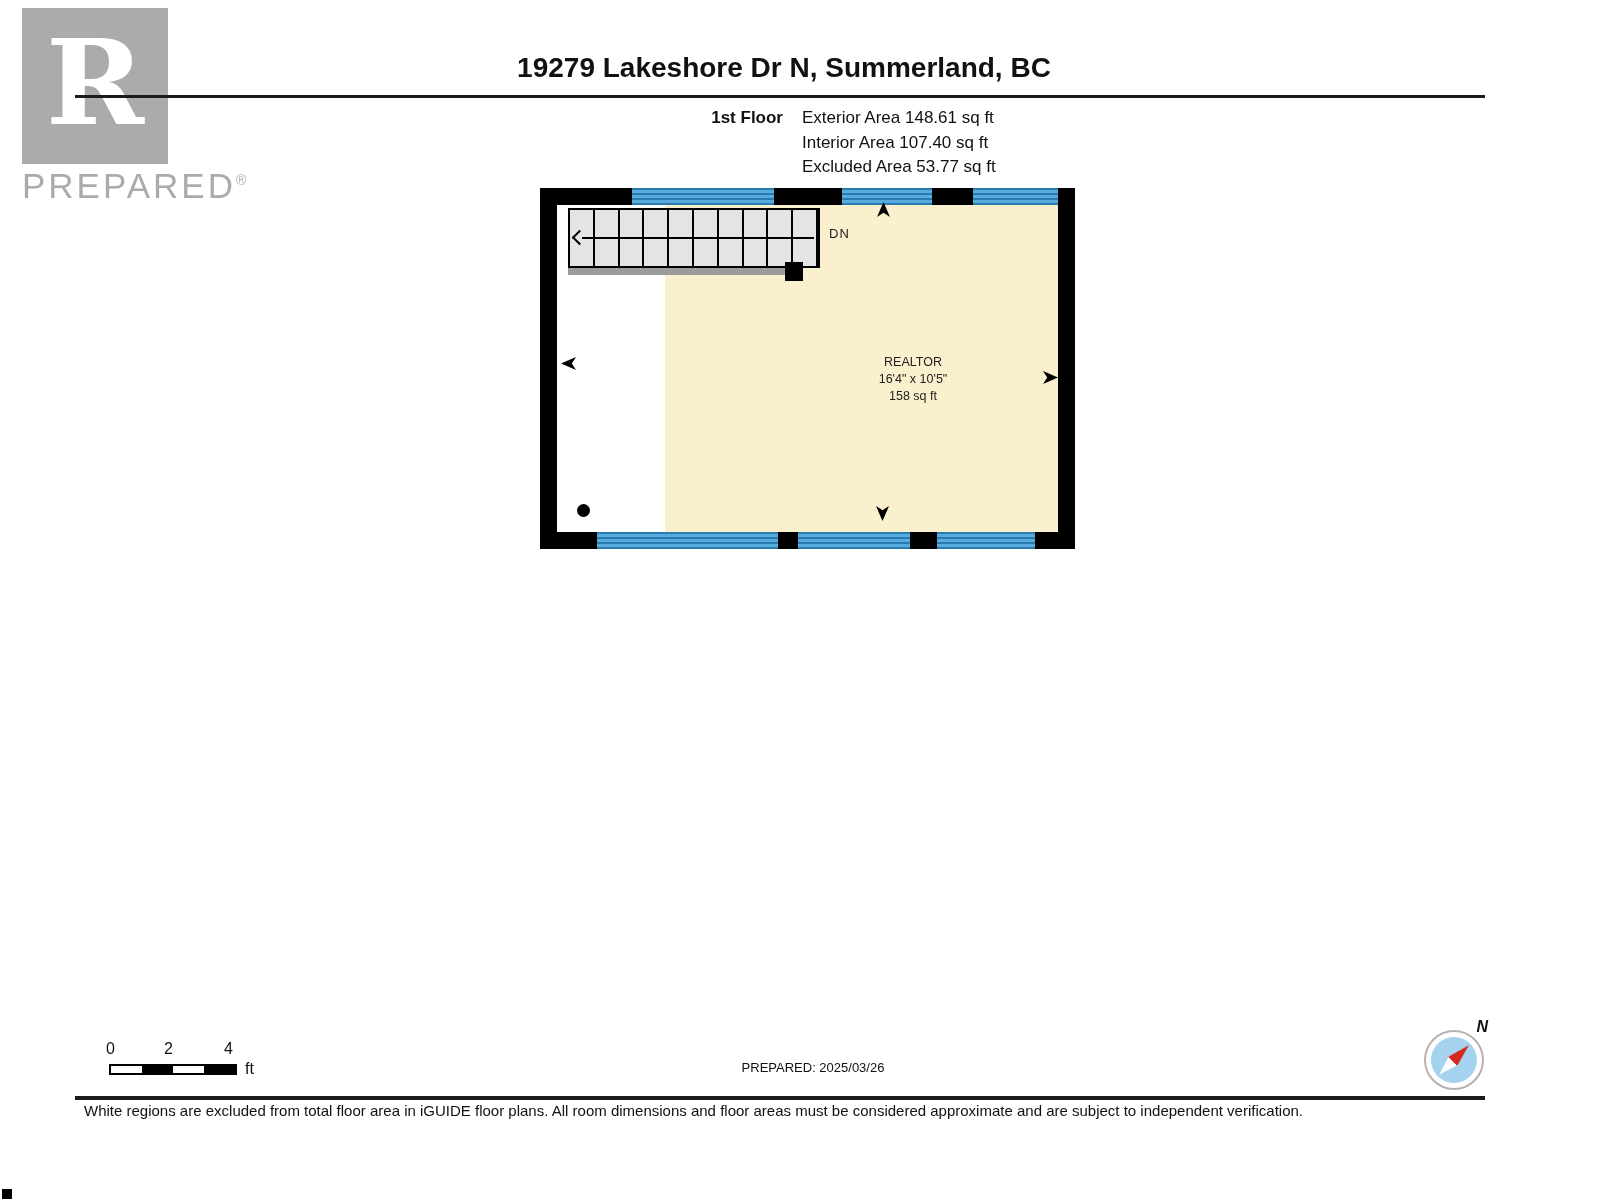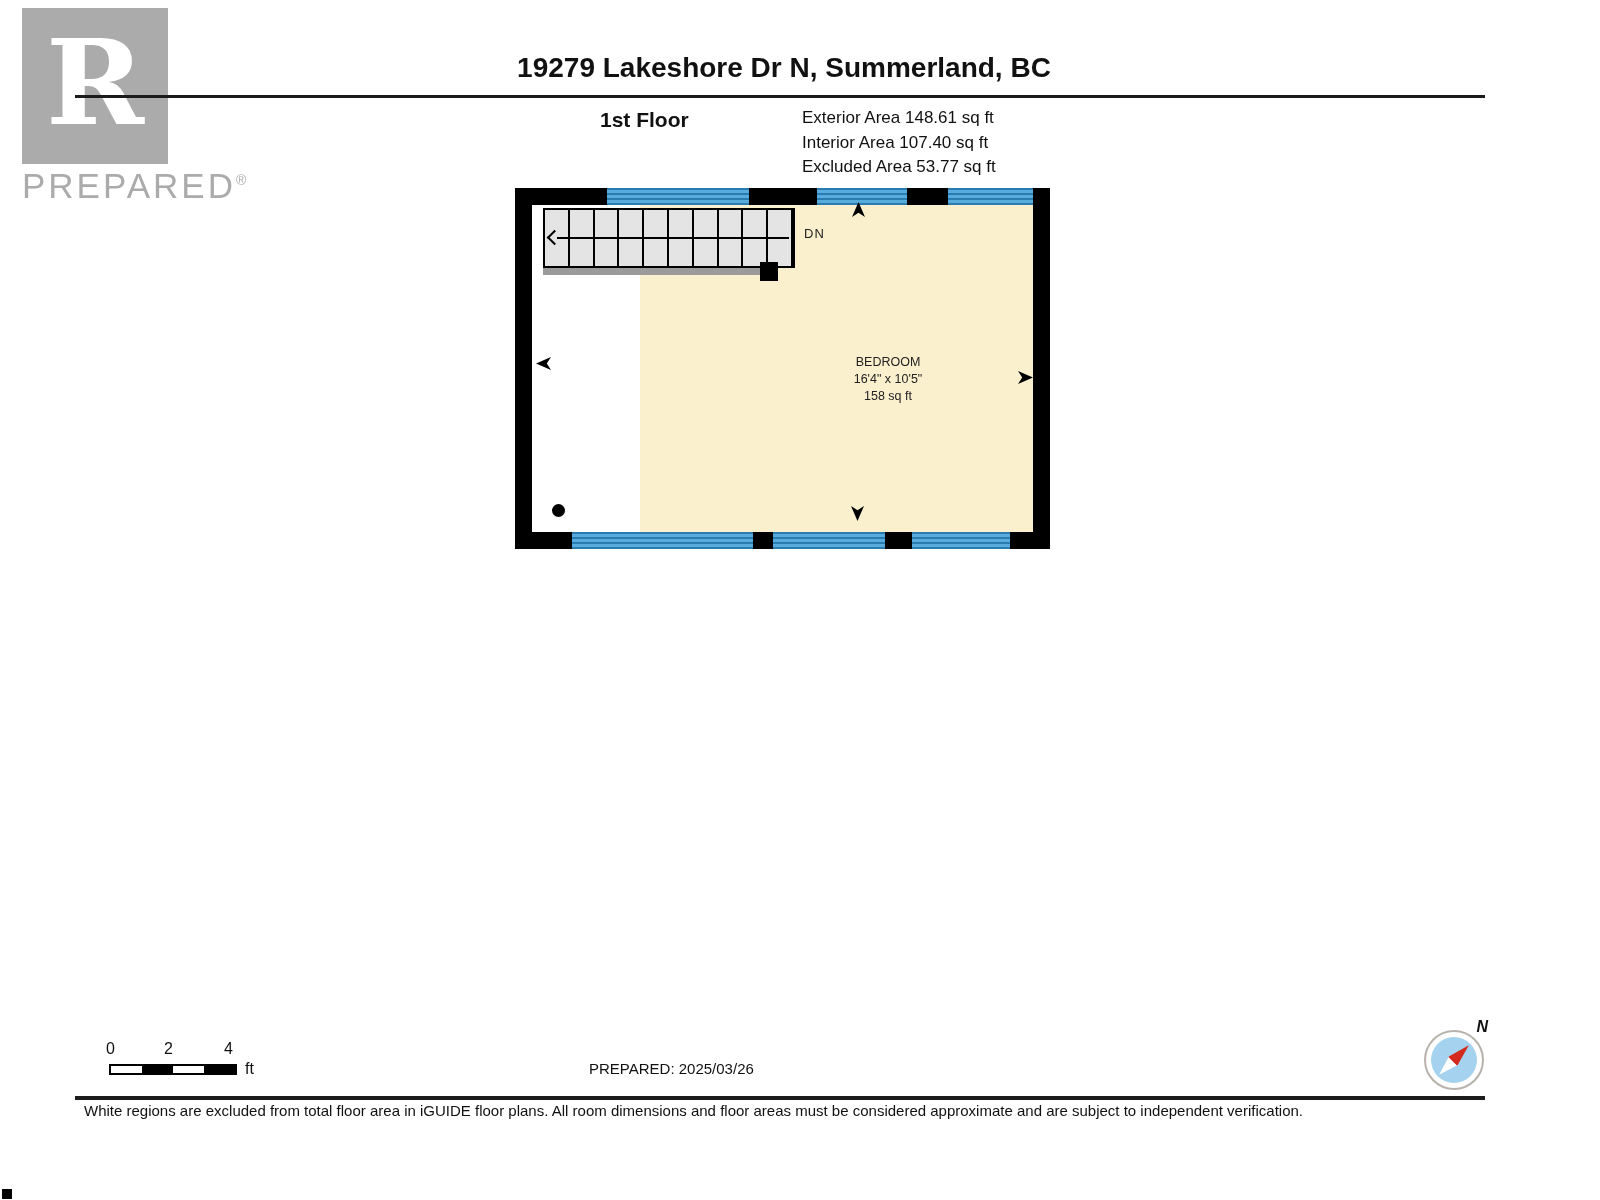--- a/index.html
+++ b/index.html
@@ -8,25 +8,25 @@
 
   
   .logo-box { left:22px; top:8px; width:146px; height:156px; background:#ababab; display:flex; align-items:center; justify-content:center; }
   .logo-r { font-family:"DejaVu Serif", serif; font-weight:bold; color:#ffffff; font-size:118px; line-height:1; margin-top:-6px; }
   .logo-word { left:22px; top:166px; color:#ababab; font-size:35px; letter-spacing:3px; font-family:"Liberation Sans", sans-serif; }
   .logo-word sup { font-size:14px; vertical-align:super; }
 
   
   .page-title { left:0; top:52px; width:1568px; text-align:center; font-size:28px; font-weight:bold; color:#111; }
   .rule-top { left:75px; top:95px; width:1410px; height:3px; background:#1b1b1b; }
-  .floor-label { left:600px; top:108px; width:183px; text-align:left; font-size:21px; font-weight:bold; color:#111; }
+  .floor-label { left:600px; top:108px; width:183px; text-align:right; font-size:17px; font-weight:bold; color:#111; }
   .area-line { left:802px; font-size:17px; color:#111; }
 
   
-  .plan { left:515px; top:188px; width:509px; height:361px; }
+  .plan { left:540px; top:188px; width:509px; height:361px; }
   .interior { left:17px; top:17px; width:501px; height:327px; background:#faf0ce; }
   .excluded { left:17px; top:17px; width:108px; height:327px; background:#ffffff; }
   .wall-left  { left:0; top:0; width:17px; height:361px; background:#000; }
   .wall-right { left:518px; top:0; width:17px; height:361px; background:#000; }
   .wall-row { left:0; width:535px; height:17px; display:flex; }
   .wall-row.top { top:0; } .wall-row.bottom { top:344px; }
   .wseg { height:17px; }
   .wseg.solid { background:#000; }
   .wseg.window { background:linear-gradient(to bottom,
       #2a7cb0 0 10%, #58acdd 10% 28%, #2a7cb0 28% 40%, #58acdd 40% 60%,
@@ -51,21 +51,21 @@
   .cam-dot { left:37px; top:316px; width:13px; height:13px; background:#000; border-radius:50%; }
 
   
   .scalebar { left:103px; top:1040px; width:200px; height:42px; }
   .tick { position:absolute; top:0; font-size:16px; color:#111; }
   .tick.t0 { left:3px; } .tick.t1 { left:61px; } .tick.t2 { left:121px; }
   .bar { position:absolute; left:6px; top:24px; width:128px; height:11px; border:2px solid #000; display:flex; }
   .bar div { flex:1; } .bar .w { background:#fff; } .bar .b { background:#000; }
   .unit { position:absolute; left:142px; top:20px; font-size:16px; color:#111; }
 
-  .prepared { left:589px; top:1060px; width:400px; font-size:15px; color:#111; }
+  .prepared { left:613px; top:1060px; width:400px; text-align:center; font-size:13px; color:#111; }
 
   .compass { left:1424px; top:1030px; width:60px; height:60px; }
   .compass .ring { position:absolute; left:0; top:0; width:60px; height:60px; border-radius:50%; background:#ffffff; border:2px solid #b8b2ac; }
   .compass .face { position:absolute; left:7px; top:7px; width:46px; height:46px; border-radius:50%; background:#a5d2ee; }
   .compass .needle { position:absolute; left:50%; top:50%; width:42px; height:13px; transform:translate(-50%,-50%) rotate(-45deg); }
   .compass .ne { position:absolute; right:0; top:0; width:55%; height:100%; background:#d42a1e; clip-path:polygon(0 0, 100% 50%, 0 100%); }
   .compass .sw { position:absolute; left:0; top:0; width:50%; height:100%; background:#ffffff; clip-path:polygon(100% 0, 0 50%, 100% 100%); }
   .compass .n-label { position:absolute; right:-4px; top:-12px; font-size:16px; font-style:italic; font-weight:bold; color:#111; }
 
   .rule-bottom { left:75px; top:1096px; width:1410px; height:4px; background:#1b1b1b; }
@@ -113,21 +113,21 @@
     <div class="wseg solid" style="width:57px"></div>
     <div class="wseg window" style="width:181px"></div>
     <div class="wseg solid" style="width:20px"></div>
     <div class="wseg window" style="width:112px"></div>
     <div class="wseg solid" style="width:27px"></div>
     <div class="wseg window" style="width:98px"></div>
     <div class="wseg solid" style="width:40px"></div>
   </div>
 
   <div class="abs room-label">
-    <div>BEDROOM</div>
+    <div>REALTOR</div>
     <div>16'4" x 10'5"</div>
     <div>158 sq ft</div>
   </div>
 
   <div class="abs marker up"></div>
   <div class="abs marker down"></div>
   <div class="abs marker left"></div>
   <div class="abs marker right"></div>
   <div class="abs cam-dot"></div>
 </div>

